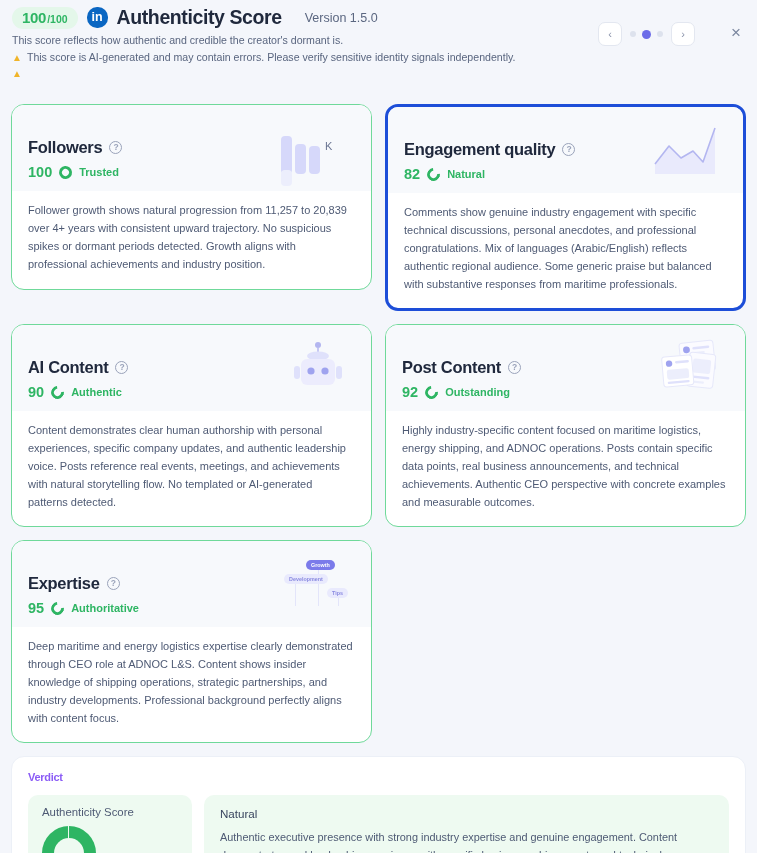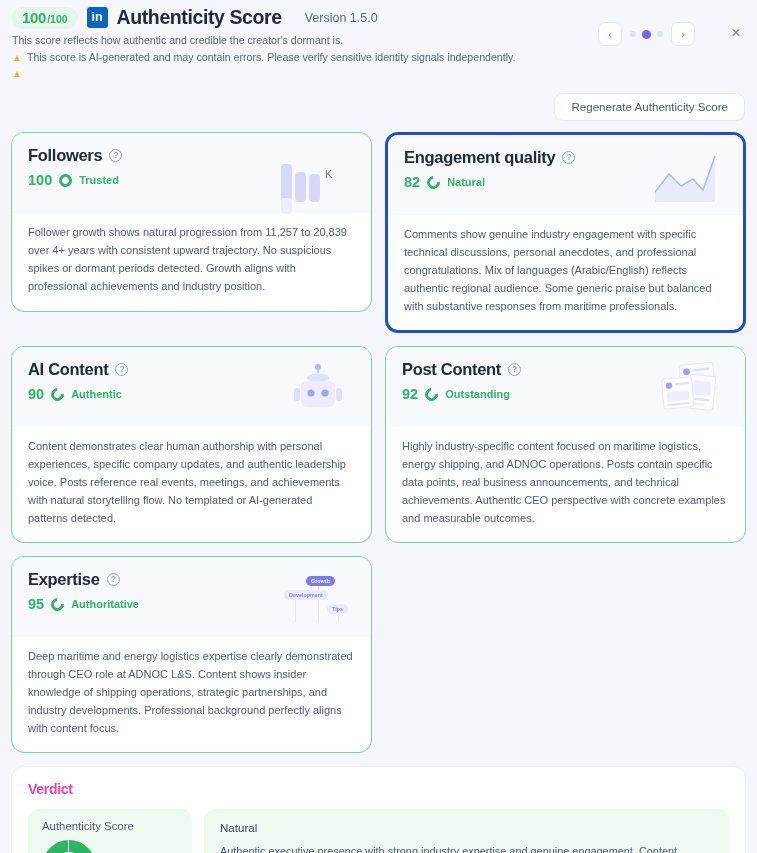--- a/index.html
+++ b/index.html
@@ -16,21 +16,21 @@
   .header { position: relative; padding: 6px 12px 0 12px; }
   .title-row { display: flex; align-items: center; gap: 9px; }
   .score-pill {
     background: #e4f7ea; color: #2eb563; border-radius: 999px;
     padding: 3px 10px 4px 10px; display: flex; align-items: baseline; gap: 1px;
     line-height: 1;
   }
   .score-pill .big { font-size: 15px; font-weight: 700; letter-spacing: -0.3px; }
   .score-pill .small { font-size: 10.5px; font-weight: 700; text-align: right; }
   .li-icon {
-    width: 21px; height: 21px; background: #0a66c2; border-radius: 3px;
+    width: 21px; height: 21px; background: #0a66c2; border-radius: 10px;
     color: #fff; font-size: 12.5px; font-weight: 700; line-height: 21px;
     text-align: center; font-family: "Liberation Sans", sans-serif;
   }
   .app-title { font-size: 19.5px; font-weight: 700; color: #20293d; letter-spacing: -0.4px; }
   .app-version { font-size: 12.5px; color: #5b6781; font-weight: 400; margin-left: 14px; }
 
   .sub-line { font-size: 10.6px; color: #59657f; margin-top: 4px; line-height: 1.45; }
   .warn-line { font-size: 10.6px; color: #59657f; line-height: 1.5; display: flex; align-items: flex-start; gap: 5px; }
   .warn-ico { color: #f0b429; font-size: 10px; line-height: 1.5; }
 
@@ -68,21 +68,21 @@
   .card {
     background: #fff; border-radius: 13px; border: 3px solid #1d4ed8;
     overflow: hidden;
   }
   .card.good { border: 1px solid #6fd99a; }
   .card-head {
     background: #f7f9fc; padding: 13px 16px 11px 16px;
     display: flex; justify-content: space-between; align-items: flex-start;
     min-height: 72px;
   }
-  .card-title-wrap { display: flex; flex-direction: column; gap: 7px; }
+  .card-title-wrap { display: flex; flex-direction: column; gap: 7px; margin-top: 20px; }
   .card-title { font-size: 16.5px; font-weight: 700; color: #20293d; display: flex; align-items: center; gap: 7px; letter-spacing: -0.3px; }
   .q-ico {
     width: 13px; height: 13px; border: 1.2px solid #9aa3ba; border-radius: 50%;
     font-size: 8.5px; line-height: 11px; text-align: center; color: #9aa3ba; font-weight: 700;
   }
   .score-row { display: flex; align-items: center; gap: 7px; }
   .score-num { font-size: 14.5px; font-weight: 700; color: #2eb563; }
   .ring {
     width: 13px; height: 13px; border-radius: 50%;
     border: 3px solid #2eb563; border-top-color: transparent;
@@ -113,21 +113,21 @@
   }
   .pill.solid { background: #7b7bea; color: #fff; }
   .pill.ghost { background: #e9eafd; color: #8a8ae0; }
   .pill-line { position: absolute; width: 1px; background: #e3e5fa; }
 
   
   .verdict {
     margin: 13px 11px 0 11px; background: #fff; border: 1px solid #ecf0f7;
     border-radius: 13px; padding: 14px 16px 16px 16px;
   }
-  .verdict-title { font-size: 14px; font-weight: 700; color: #ec4899; letter-spacing: -0.3px; }
+  .verdict-title { font-size: 11px; font-weight: 700; color: #8b5cf6; letter-spacing: -0.3px; }
   .verdict-row { display: flex; gap: 12px; margin-top: 12px; align-items: stretch; }
   .v-score-box {
     background: #eefaf1; border-radius: 10px; padding: 11px 14px 13px 14px;
     width: 164px; flex: none;
   }
   .v-score-label { font-size: 11.4px; color: #4e5a74; }
   .v-score-inner { display: flex; align-items: center; gap: 10px; margin-top: 8px; }
   .donut {
     width: 54px; height: 54px; border-radius: 50%; flex: none;
     background: conic-gradient(#2eb563 0 99.3%, #eefaf1 99.3% 100%);
@@ -172,23 +172,20 @@
         <span class="dot"></span>
         <span class="dot active"></span>
         <span class="dot"></span>
       </div>
       <div class="pg-btn">›</div>
     </div>
     <div class="close-x">×</div>
   </div>
 
   <div class="actions">
-    <div class="btn">
-      <span>Regenerate Authenticity Score</span>
-    </div>
   </div>
 
   <div class="grid">
 
     <div class="card good">
       <div class="card-head">
         <div class="card-title-wrap">
           <div class="card-title">
             <span>Followers</span>
             <span class="q-ico">?</span>

